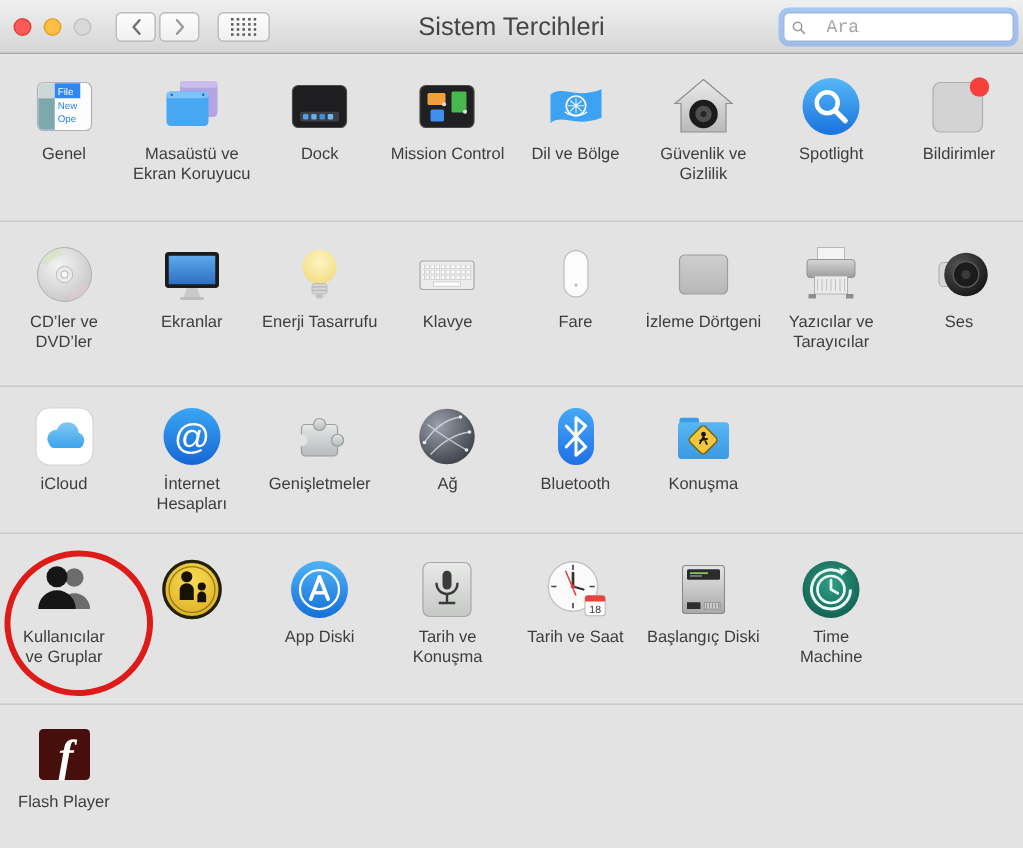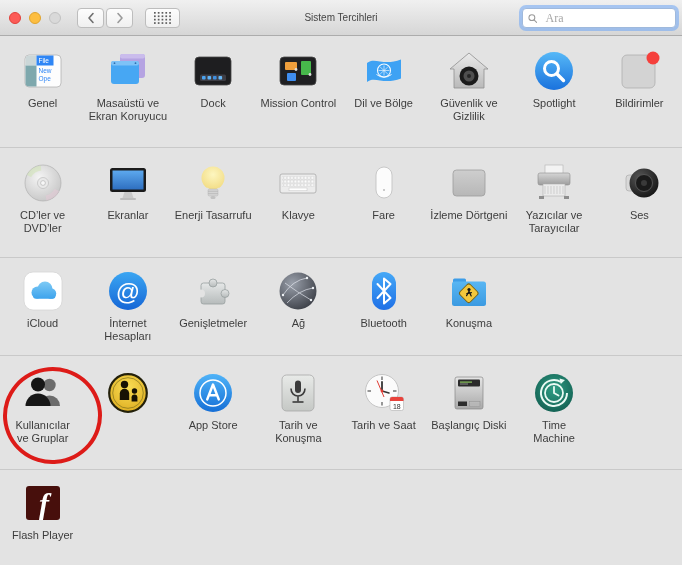--- a/index.html
+++ b/index.html
@@ -15,28 +15,28 @@
   .light.yellow{background:#fdbe41;border:1px solid #e0a42e}
   .light.gray{background:#d9d9d9;border:1px solid #c2c2c2}
   .navgroup{display:flex;gap:2px;margin-left:16px}
   .navbtn{width:27px;height:20px;border-radius:4px;border:1px solid #bdbdbd;
        background:linear-gradient(#fdfdfd,#f0f0f0);display:flex;
        align-items:center;justify-content:center;box-sizing:border-box}
   .gridbtn{width:35px;height:20px;margin-left:12px;border-radius:4px;
        border:1px solid #bdbdbd;background:linear-gradient(#fdfdfd,#f0f0f0);
        display:flex;align-items:center;justify-content:center;box-sizing:border-box}
   .wintitle{position:absolute;left:50%;transform:translateX(-50%);
-       font-size:10px;color:#454545;white-space:nowrap}
+       font-size:17px;color:#454545;white-space:nowrap}
   .search{position:absolute;right:6px;top:8px;width:154px;height:20px;
        background:#fff;border:1px solid #9fb9dc;border-radius:4px;
        box-shadow:0 0 0 3px rgba(110,165,245,.55);box-sizing:border-box;
        display:flex;align-items:center;padding:0 5px}
   .search input{border:none;outline:none;width:100%;font-size:12px;
-       font-family:Liberation Serif, serif;color:#333;background:transparent;
-       margin-left:6px}
+       font-family:Liberation Mono, monospace;color:#333;background:transparent;
+       margin-left:12px}
   .search input::placeholder{color:#a6a6a6}
   .content{position:absolute;top:36px;left:0;width:682px}
   .prow{display:grid;grid-template-columns:repeat(8,85.25px);
        box-sizing:border-box;border-bottom:1px solid #c9c9c9}
   .prow.r1{height:112px;padding-top:14px}
   .prow.r2{height:110px;padding-top:14px}
   .prow.r3{height:98px;padding-top:12px}
   .prow.r4{height:114px;padding-top:16px}
   .prow.r5{height:95px;padding-top:12px;border-bottom:none}
   .tile{display:flex;flex-direction:column;align-items:center;cursor:default}
@@ -536,21 +536,21 @@
               <linearGradient id="g-as" x1="0" y1="0" x2="0" y2="1">
                 <stop offset="0" stop-color="#4fb3f8"></stop>
                 <stop offset="1" stop-color="#156fd6"></stop>
               </linearGradient>
             </defs>
           <circle cx="21" cy="21" r="19" fill="url(#g-as)"></circle>
           <circle cx="21" cy="21" r="13" fill="none" stroke="#ffffff" stroke-width="1.5"></circle>
           <path d="M15.2 27.5 L21 12.5 L26.8 27.5 M16.9 23.2 h8.2" fill="none" stroke="#ffffff" stroke-width="2.4" stroke-linecap="round" stroke-linejoin="round"></path>
         </svg>
       </span>
-      <span class="label">App Store</span>
+      <span class="label">App Diski</span>
     </div>
 
     <div class="tile">
       <span class="icon">
         <svg viewBox="0 0 42 42">
           <defs>
               <linearGradient id="g-dk" x1="0" y1="0" x2="0" y2="1">
                 <stop offset="0" stop-color="#e8eae8"></stop>
                 <stop offset="1" stop-color="#c5c8c5"></stop>
               </linearGradient>

